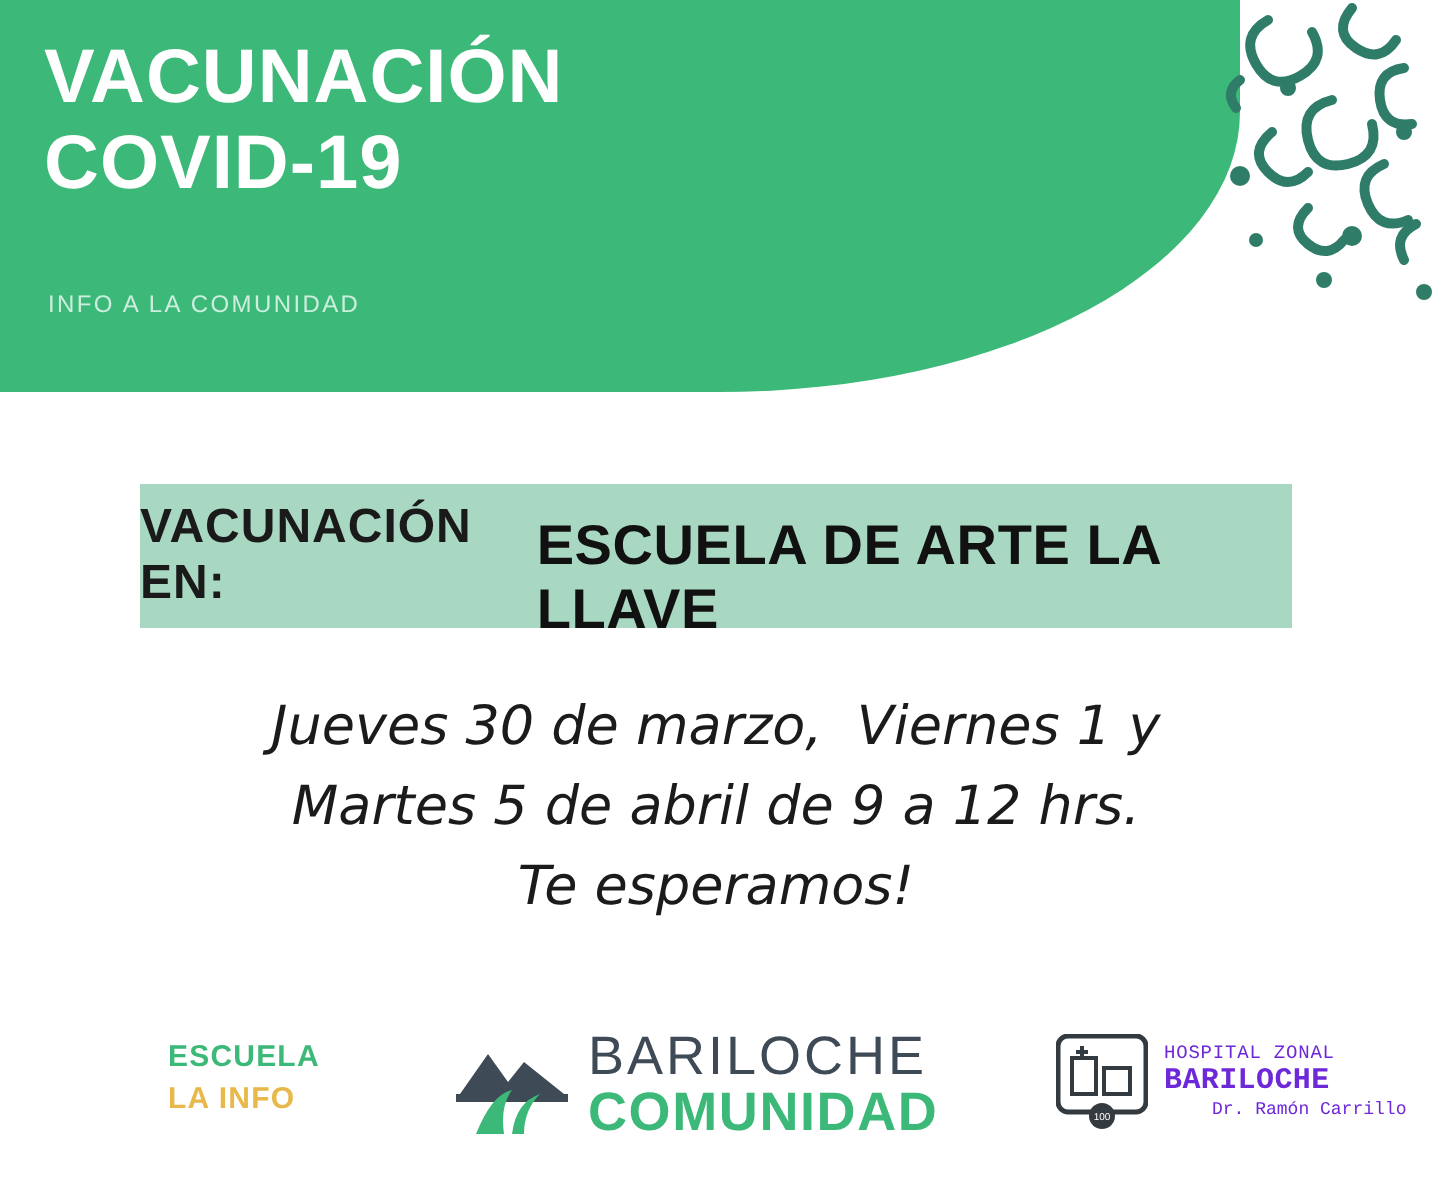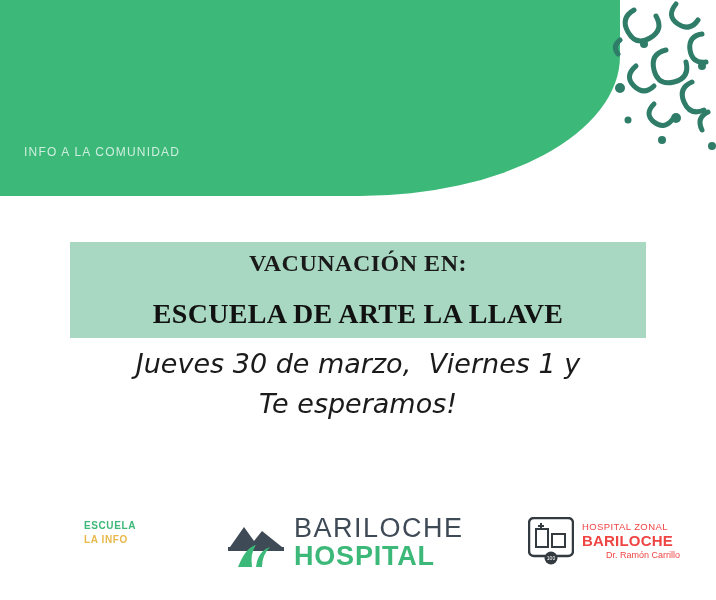--- a/index.html
+++ b/index.html
@@ -61,27 +61,26 @@
     width: 200px;
     height: 160px;
   }
 
   
   .location-box {
     position: absolute;
     left: 70px;
     top: 242px;
     width: 576px;
-    height: 96px;
+    height: 72px;
     background: #a8d8c2;
     display: flex;
-    flex-direction: column;
+    flex-direction: row;
     align-items: center;
     justify-content: center;
-    font-family: Liberation Serif, serif;
   }
   .location-line1 {
     color: #1a1a1a;
     font-weight: bold;
     font-size: 24px;
     letter-spacing: 0.5px;
   }
   .location-line2 {
     color: #111111;
     font-weight: bold;
@@ -117,21 +116,21 @@
   }
 
   
   .logo-escuela {
     position: absolute;
     left: 84px;
     top: 14px;
     width: 110px;
     color: #3cb878;
     font-weight: bold;
-    font-size: 10px;
+    font-size: 15px;
     line-height: 1.38;
     letter-spacing: 0.6px;
   }
   .logo-escuela .l3 { color: #e8b84b; }
 
   
   .logo-muni {
     position: absolute;
     left: 228px;
     top: 10px;
@@ -166,32 +165,35 @@
     top: 12px;
     display: flex;
     align-items: center;
   }
   .hosp-mark {
     width: 46px;
     height: 48px;
     margin-right: 8px;
   }
   .hosp-text {
-    color: #ef4444;
+    color: #6d28d9;
     line-height: 1.22;
+    font-family: Liberation Mono, monospace;
   }
   .hosp-text .h1 { font-size: 9.5px; letter-spacing: 0.4px; }
   .hosp-text .h2 { font-size: 15px; font-weight: bold; letter-spacing: 0.2px; }
   .hosp-text .h3 { font-size: 9px; margin-left: 24px; }
 </style>
 </head>
 <body>
 
 <div class="header">
   <div class="header-shape"></div>
+  <div class="header-title">VACUNACIÓN
+COVID-19</div>
   <div class="header-sub">INFO A LA COMUNIDAD</div>
 </div>
 
 <svg class="virus" viewBox="0 0 200 160">
   <g fill="none" stroke="#2f7d68" stroke-width="5" stroke-linecap="round">
     <path d="M118 10 q-14 8 -6 22 q8 14 22 6 q14 -8 6 -22"></path>
     <path d="M160 4 q-10 12 2 20 q12 8 20 -4"></path>
     <path d="M150 50 q-16 4 -12 20 q4 16 20 12 q16 -4 12 -20"></path>
     <path d="M186 34 q-14 2 -12 16 q2 14 16 12"></path>
     <path d="M120 66 q-12 10 -2 20 q10 10 20 0"></path>
@@ -211,41 +213,42 @@
   </g>
 </svg>
 
 <div class="location-box">
   <div class="location-line1">VACUNACIÓN EN:</div>
   <div class="location-line2">ESCUELA DE ARTE LA LLAVE</div>
 </div>
 
 <div class="schedule">
   <div>Jueves 30 de marzo,  Viernes 1 y</div>
+  <div>Martes 5 de abril de 9 a 12 hrs.</div>
   <div>Te esperamos!</div>
 </div>
 
 <div class="logos">
 
   <div class="logo-escuela">
     <div class="l1">ESCUELA</div>
     <div class="l3">LA INFO</div>
   </div>
 
   <div class="logo-muni">
     <svg class="muni-mark" viewBox="0 0 56 52">
       <rect x="0" y="0" width="56" height="30" fill="#ffffff"></rect>
       <path d="M2 30 L16 10 L26 24 L34 14 L54 30 Z" fill="#3f4a57"></path>
       <rect x="0" y="30" width="56" height="4" fill="#3f4a57"></rect>
       <path d="M10 50 q8 -20 18 -22 q-6 8 -4 22 z" fill="#3cb878"></path>
       <path d="M28 50 q2 -16 14 -20 q-8 8 -8 20 z" fill="#3cb878"></path>
     </svg>
     <div class="muni-text">
       <div class="t1">BARILOCHE</div>
-      <div class="t2">HOSPITAL</div>
+      <div class="t2">COMUNIDAD</div>
     </div>
   </div>
 
   <div class="logo-hosp">
     <svg class="hosp-mark" viewBox="0 0 46 48">
       <rect x="1" y="1" width="44" height="38" rx="5" fill="none" stroke="#333a40" stroke-width="2.5"></rect>
       <rect x="8" y="12" width="12" height="18" fill="none" stroke="#333a40" stroke-width="2"></rect>
       <rect x="24" y="17" width="13" height="13" fill="none" stroke="#333a40" stroke-width="2"></rect>
       <path d="M13 6 v6 M10 9 h6" stroke="#333a40" stroke-width="2"></path>
       <circle cx="23" cy="41" r="6.5" fill="#333a40"></circle>

